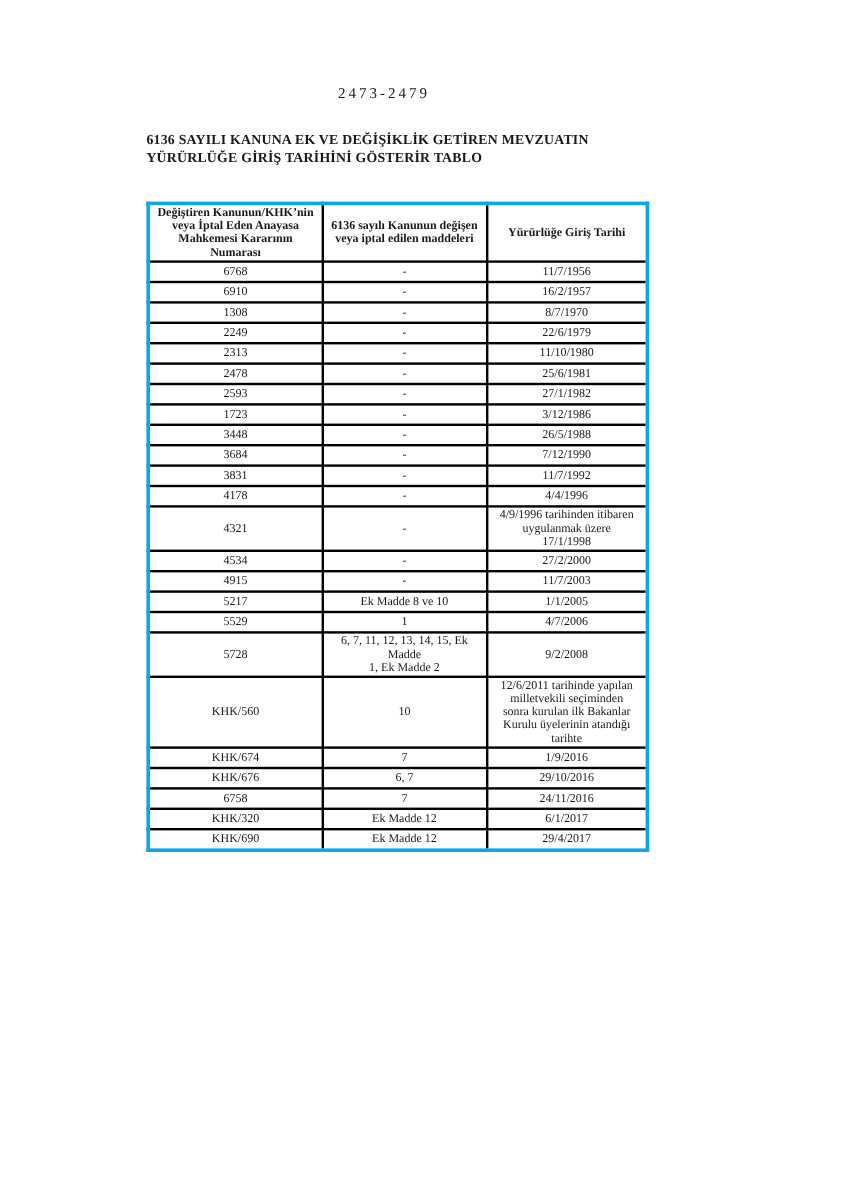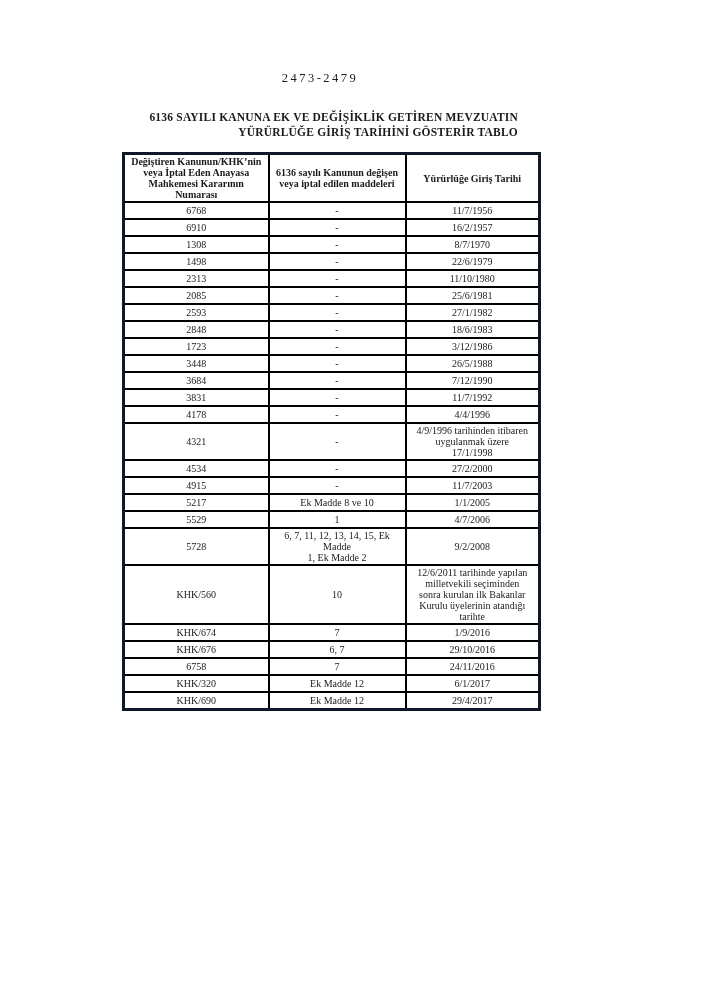--- a/index.html
+++ b/index.html
@@ -23,33 +23,33 @@
     padding-top: 71px;
   }
   .page-number {
     text-align: center;
     font-size: 12.5px;
     line-height: 14px;
     letter-spacing: 2.5px;
   }
   .doc-title {
     margin-top: 25px;
-    text-align: right;
+    text-align: left;
     font-weight: bold;
     font-size: 11.5px;
     line-height: 15px;
     white-space: pre-line;
     letter-spacing: 0.2px;
   }
   table.law-table {
-    margin-top: 12px;
+    margin-top: 28px;
     width: 416px;
     table-layout: fixed;
     border-collapse: collapse;
-    border: 3px solid #0f172a;
+    border: 3px solid #0ea5e9;
   }
   table.law-table th,
   table.law-table td {
     border: 2px solid #000;
     text-align: center;
     vertical-align: middle;
     padding: 1px 3px;
     white-space: pre-line;
     overflow: hidden;
   }
@@ -103,43 +103,38 @@
           <td>6910</td>
           <td>-</td>
           <td>16/2/1957</td>
         </tr>
         <tr>
           <td>1308</td>
           <td>-</td>
           <td>8/7/1970</td>
         </tr>
         <tr>
-          <td>1498</td>
+          <td>2249</td>
           <td>-</td>
           <td>22/6/1979</td>
         </tr>
         <tr>
           <td>2313</td>
           <td>-</td>
           <td>11/10/1980</td>
         </tr>
         <tr>
-          <td>2085</td>
+          <td>2478</td>
           <td>-</td>
           <td>25/6/1981</td>
         </tr>
         <tr>
           <td>2593</td>
           <td>-</td>
           <td>27/1/1982</td>
-        </tr>
-        <tr>
-          <td>2848</td>
-          <td>-</td>
-          <td>18/6/1983</td>
         </tr>
         <tr>
           <td>1723</td>
           <td>-</td>
           <td>3/12/1986</td>
         </tr>
         <tr>
           <td>3448</td>
           <td>-</td>
           <td>26/5/1988</td>

